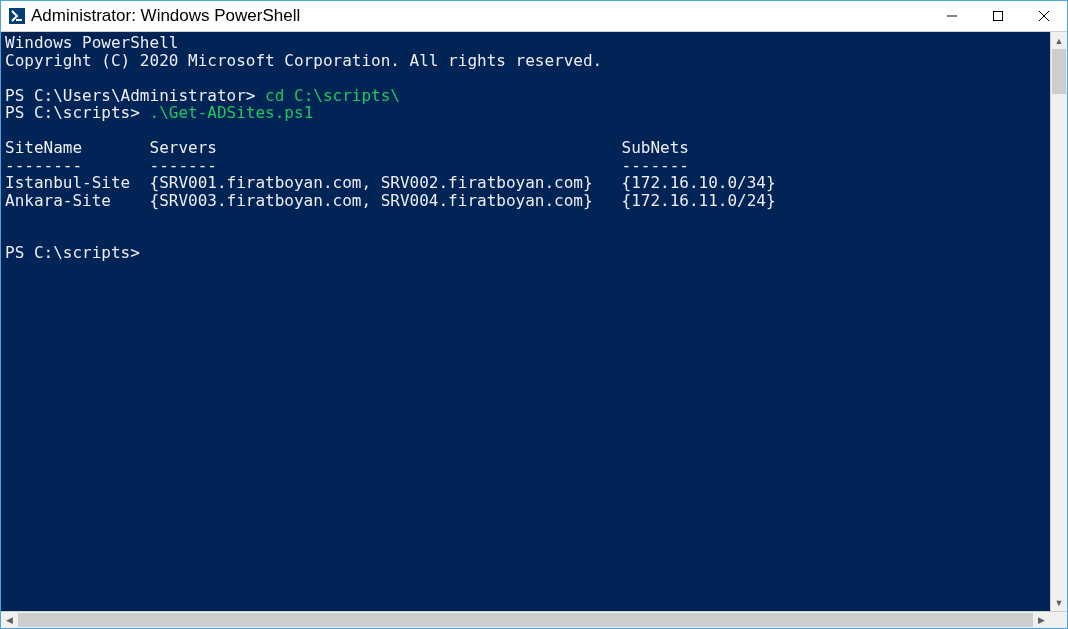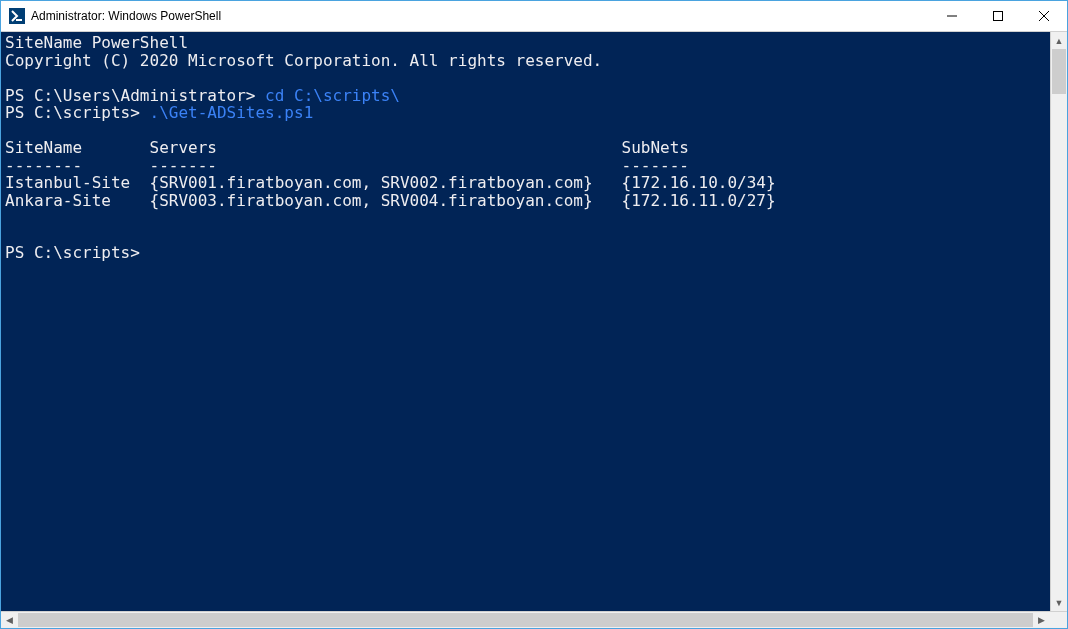--- a/index.html
+++ b/index.html
@@ -23,21 +23,21 @@
       height: 16px;
       margin: 0 6px 0 8px;
       background: #003e74;
       display: flex;
       align-items: center;
       justify-content: center;
       position: relative;
     }
     .titlebar .icon-box svg { display: block; }
     .titlebar .title-text {
-      font-size: 12px;
+      font-size: 17px;
       color: #000;
       flex: 1;
     }
     .win-controls { display: flex; height: 100%; }
     .win-btn {
       width: 46px;
       height: 100%;
       display: flex;
       align-items: center;
       justify-content: center;
@@ -54,21 +54,21 @@
     .terminal {
       flex: 1;
       padding: 2px 4px;
       font-family: Consolas, "Lucida Console", monospace;
       font-size: 16px;
       line-height: 17.5px;
       color: #eeedf0;
       white-space: pre;
       overflow: hidden;
     }
-    .yellow { color: #3b82f6; }
+    .yellow { color: #22c55e; }
     .vscroll {
       width: 17px;
       background: #f0f0f0;
       position: relative;
       border-left: 1px solid #d0d0d0;
     }
     .vscroll .up, .vscroll .down {
       position: absolute;
       left: 0; right: 0;
       height: 17px;
@@ -148,30 +148,30 @@
     <div class="win-btn">
       <svg width="10" height="10">
           <line x1="0" y1="0" x2="10" y2="10"></line>
           <line x1="10" y1="0" x2="0" y2="10"></line>
         </svg>
     </div>
   </div>
 </div>
 
 <div class="terminal-wrap">
-  <div class="terminal"><span>SiteName PowerShell</span>
+  <div class="terminal"><span>Windows PowerShell</span>
 <span>Copyright (C) 2020 Microsoft Corporation. All rights reserved.</span>
 <span></span>
 <span>PS C:\Users\Administrator&gt; </span><span class="yellow">cd C:\scripts\</span>
 <span>PS C:\scripts&gt; </span><span class="yellow">.\Get-ADSites.ps1</span>
 <span></span>
 <span>SiteName       Servers                                          SubNets</span>
 <span>--------       -------                                          -------</span>
 <span>Istanbul-Site  {SRV001.firatboyan.com, SRV002.firatboyan.com}   {172.16.10.0/34}</span>
-<span>Ankara-Site    {SRV003.firatboyan.com, SRV004.firatboyan.com}   {172.16.11.0/27}</span>
+<span>Ankara-Site    {SRV003.firatboyan.com, SRV004.firatboyan.com}   {172.16.11.0/24}</span>
 <span></span>
 <span></span>
 <span>PS C:\scripts&gt;</span></div>
   <div class="vscroll">
     <div class="up">▲</div>
     <div class="thumb"></div>
     <div class="down">▼</div>
   </div>
 </div>
 

